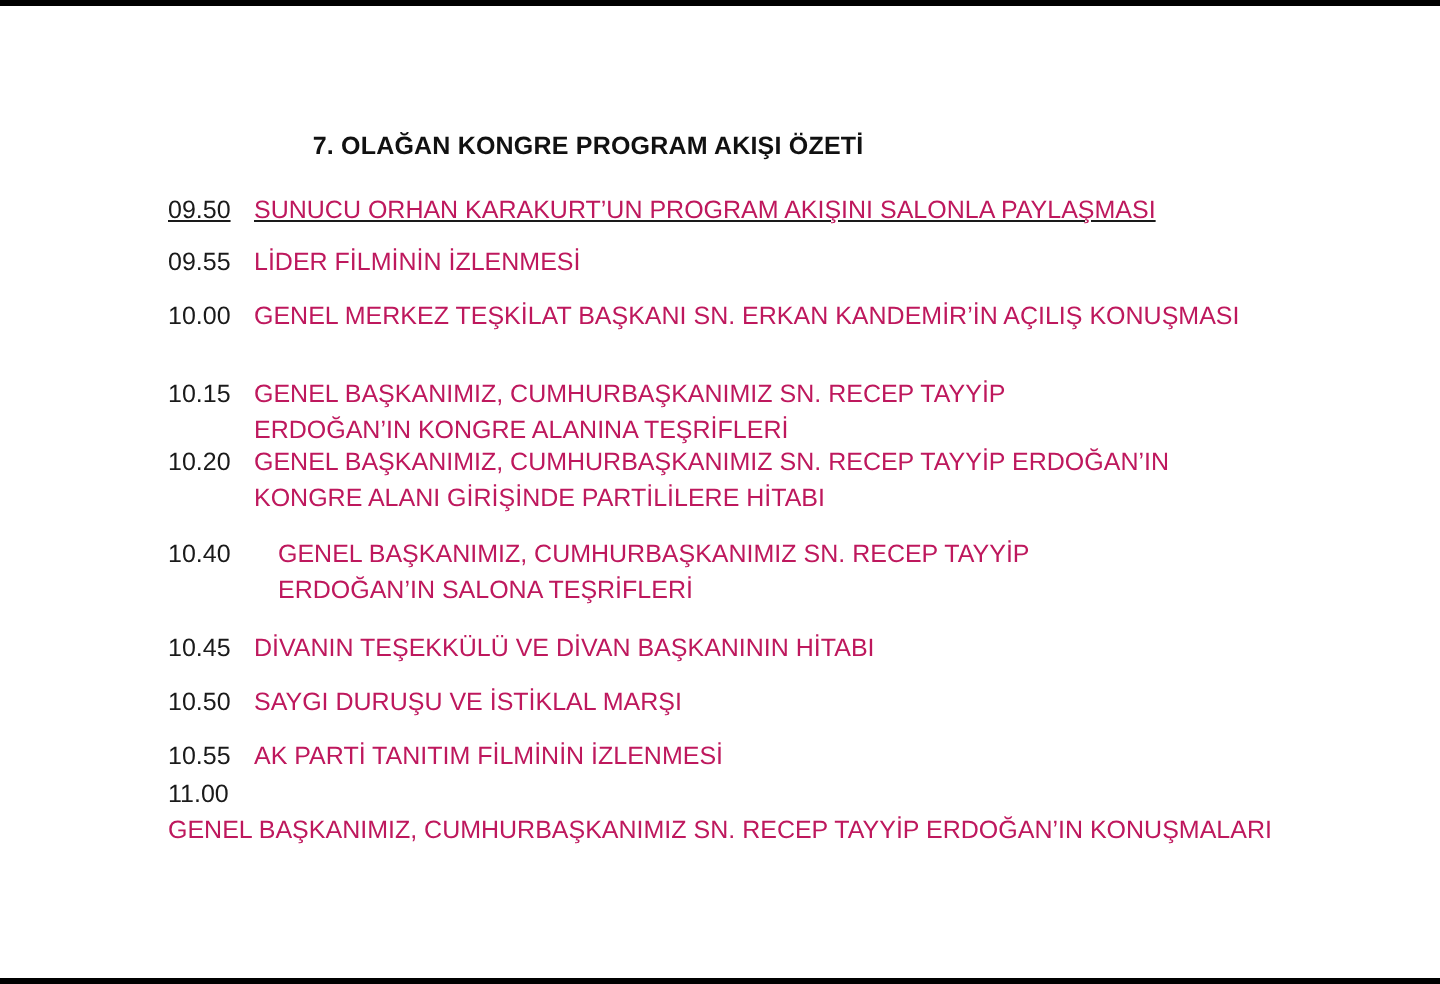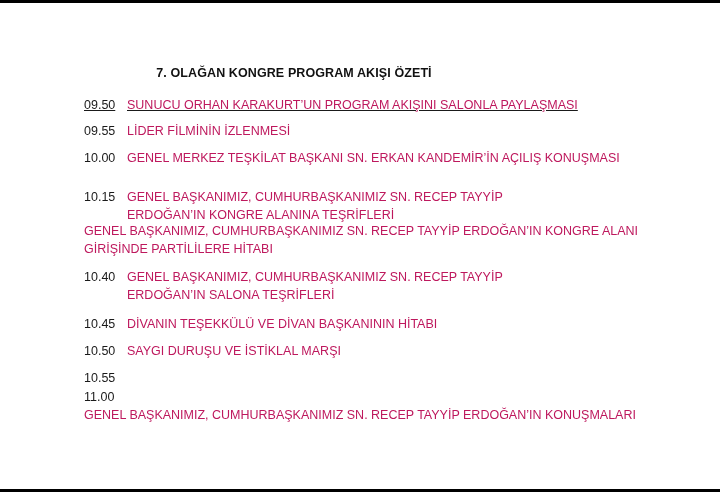--- a/index.html
+++ b/index.html
@@ -39,36 +39,38 @@
   </div>
   <div class="row" style="position:absolute; top:53px;">
     <span class="time">10.00</span>
     <span class="desc">GENEL MERKEZ TEŞKİLAT BAŞKANI SN. ERKAN KANDEMİR’İN AÇILIŞ KONUŞMASI</span>
   </div>
   <div class="row" style="position:absolute; top:80px; width:490px;margin-top:12px;">
     <span class="time">10.15</span>
     <span class="desc">GENEL BAŞKANIMIZ, CUMHURBAŞKANIMIZ SN. RECEP TAYYİP ERDOĞAN’IN KONGRE ALANINA TEŞRİFLERİ</span>
   </div>
   <div class="row" style="position:absolute; top:126px; width:556px;">
+    <span class="time">10.20</span>
     <span class="desc">GENEL BAŞKANIMIZ, CUMHURBAŞKANIMIZ SN. RECEP TAYYİP ERDOĞAN’IN KONGRE ALANI GİRİŞİNDE PARTİLİLERE HİTABI</span>
   </div>
-  <div class="row" style="position:absolute; top:172px; width:480px;">
+  <div class="row" style="position:absolute; top:172px; width:480px;gap:12px;">
     <span class="time">10.40</span>
     <span class="desc">GENEL BAŞKANIMIZ, CUMHURBAŞKANIMIZ SN. RECEP TAYYİP ERDOĞAN’IN SALONA TEŞRİFLERİ</span>
   </div>
   <div class="row" style="position:absolute; top:219px;">
     <span class="time">10.45</span>
     <span class="desc">DİVANIN TEŞEKKÜLÜ VE DİVAN BAŞKANININ HİTABI</span>
   </div>
   <div class="row" style="position:absolute; top:246px;">
     <span class="time">10.50</span>
     <span class="desc">SAYGI DURUŞU VE İSTİKLAL MARŞI</span>
   </div>
   <div class="row" style="position:absolute; top:273px;">
     <span class="time">10.55</span>
+    <span class="desc">AK PARTİ TANITIM FİLMİNİN İZLENMESİ</span>
   </div>
   <div class="row" style="position:absolute; top:292px;flex-direction:column;">
     <span class="time">11.00</span>
     <span class="desc">GENEL BAŞKANIMIZ, CUMHURBAŞKANIMIZ SN. RECEP TAYYİP ERDOĞAN’IN KONUŞMALARI</span>
   </div>
 </div>
 
 <div class="bar-bottom"></div>
 
 </body></html>

